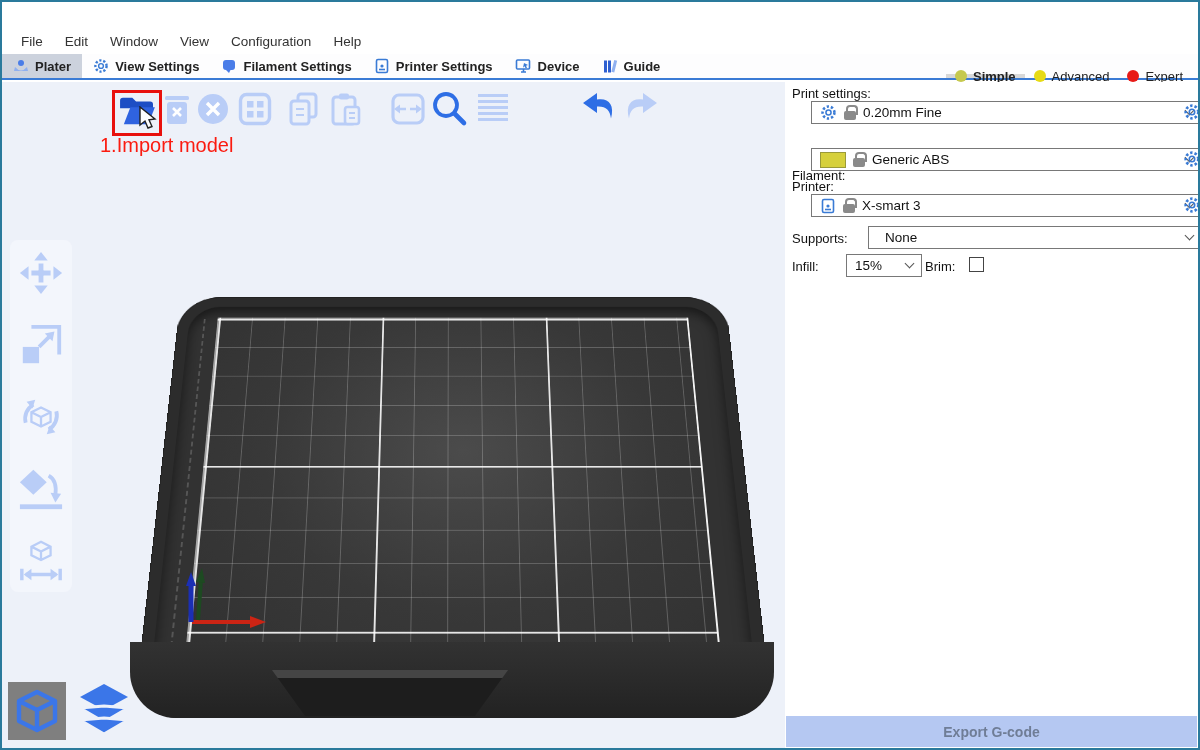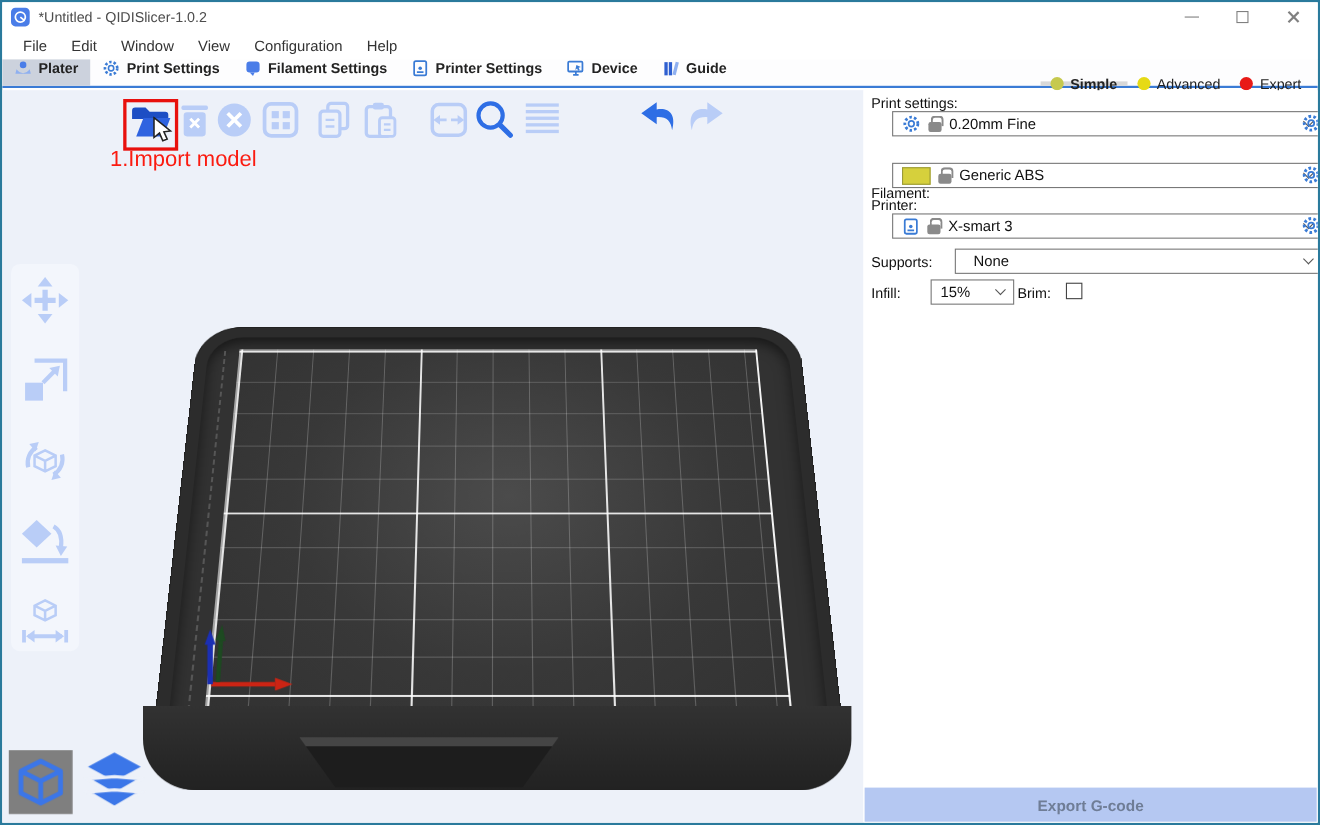--- a/index.html
+++ b/index.html
@@ -24,21 +24,21 @@
   .glyph-close::before{ transform:rotate(45deg);} .glyph-close::after{ transform:rotate(-45deg);}
 
   
   .menubar { position:absolute; left:0; top:26px; right:0; height:26px; background:#fff;
              display:flex; align-items:center; padding-left:8px; }
   .menu-item { font-size:13.5px; color:#333; padding:0 11px; }
 
   
   .tabbar { position:absolute; left:0; top:52px; right:0; height:26px; background:#fdfdfe;
             border-bottom:2px solid #3a7bd5; display:flex; align-items:stretch; }
-  .tab { display:flex; gap:6px; padding:0 11px; font-size:13px;
+  .tab { display:flex; align-items:center; gap:6px; padding:0 11px; font-size:13px;
          font-weight:bold; color:#222; }
   .tab.active { background:#ccd2dd; }
   .tab svg { display:block; }
   .modes { margin-left:auto; display:flex; align-items:stretch; padding-right:6px;margin-top:20px; }
   .mode { display:flex; align-items:center; gap:6px; padding:0 9px; font-size:13px; color:#222; }
   .mode.active { background:#d8d8d8; font-weight:bold; }
   .dot { width:12px; height:12px; border-radius:50%; }
   .dot-simple { background:#c6c94e; } .dot-advanced { background:#e6da15; } .dot-expert { background:#e81a17; }
 
   
@@ -104,40 +104,20 @@
   .checkbox { position:absolute; width:15px; height:15px; border:1px solid #444; background:#fff; }
   .export-btn { position:absolute; left:1px; right:1px; bottom:1px; height:31px; background:#b5c8f2;
                 border:none; font-family:"Liberation Sans",sans-serif; font-size:14px; font-weight:bold;
                 color:#6f7d96; }
 </style>
 </head>
 <body>
 
 <div class="window">
 
-  <div class="titlebar">
-    <div class="app-icon">
-      <svg width="13" height="13" viewBox="0 0 20 20">
-          <circle cx="10" cy="10" r="7" fill="none" stroke="#fff" stroke-width="2.4"></circle>
-          <path d="M10 10 l6 5" stroke="#fff" stroke-width="2.4"></path>
-        </svg>
-    </div>
-    <span class="title-text">*Untitled - QIDISlicer-1.0.2</span>
-    <div class="win-controls">
-      <div class="win-btn">
-          <div class="glyph-min"></div>
-        </div>
-      <div class="win-btn">
-          <div class="glyph-max"></div>
-        </div>
-      <div class="win-btn">
-          <div class="glyph-close"></div>
-        </div>
-    </div>
-  </div>
 
   <div class="menubar">
     <span class="menu-item">File</span>
     <span class="menu-item">Edit</span>
     <span class="menu-item">Window</span>
     <span class="menu-item">View</span>
     <span class="menu-item">Configuration</span>
     <span class="menu-item">Help</span>
   </div>
 
@@ -147,21 +127,21 @@
           <circle cx="8" cy="5" r="3" fill="#4a7de8"></circle>
           <path d="M2 9 q6 7 12 0 l1 4 H1 z" fill="#8fb0f0"></path>
         </svg>
       <span>Plater</span>
     </div>
     <div class="tab">
       <svg width="16" height="16" viewBox="0 0 20 20">
           <circle cx="10" cy="10" r="7" fill="none" stroke="#3a7bd5" stroke-width="3" stroke-dasharray="2.7 2.3"></circle>
           <circle cx="10" cy="10" r="3" fill="none" stroke="#3a7bd5" stroke-width="1.8"></circle>
         </svg>
-      <span>Print Settings</span>
+      <span>View Settings</span>
     </div>
     <div class="tab">
       <svg width="16" height="16" viewBox="0 0 16 16">
           <rect x="2" y="2" width="12" height="10" rx="3" fill="#4a7de8"></rect>
           <path d="M5 12 l3 3 l1.5-3 z" fill="#4a7de8"></path>
         </svg>
       <span>Filament Settings</span>
     </div>
     <div class="tab">
       <svg width="16" height="16" viewBox="0 0 16 16">

